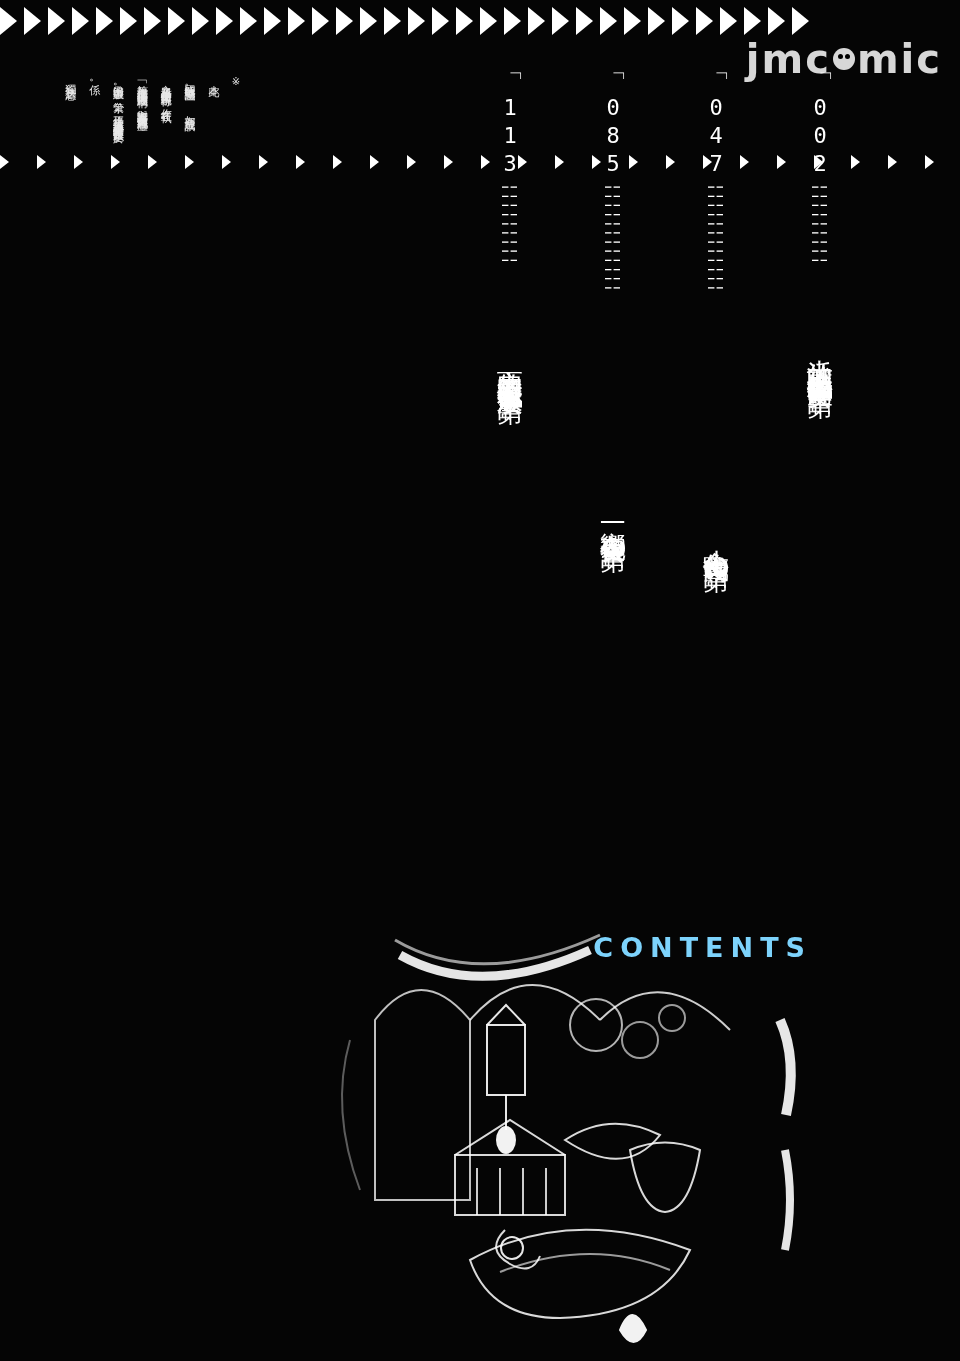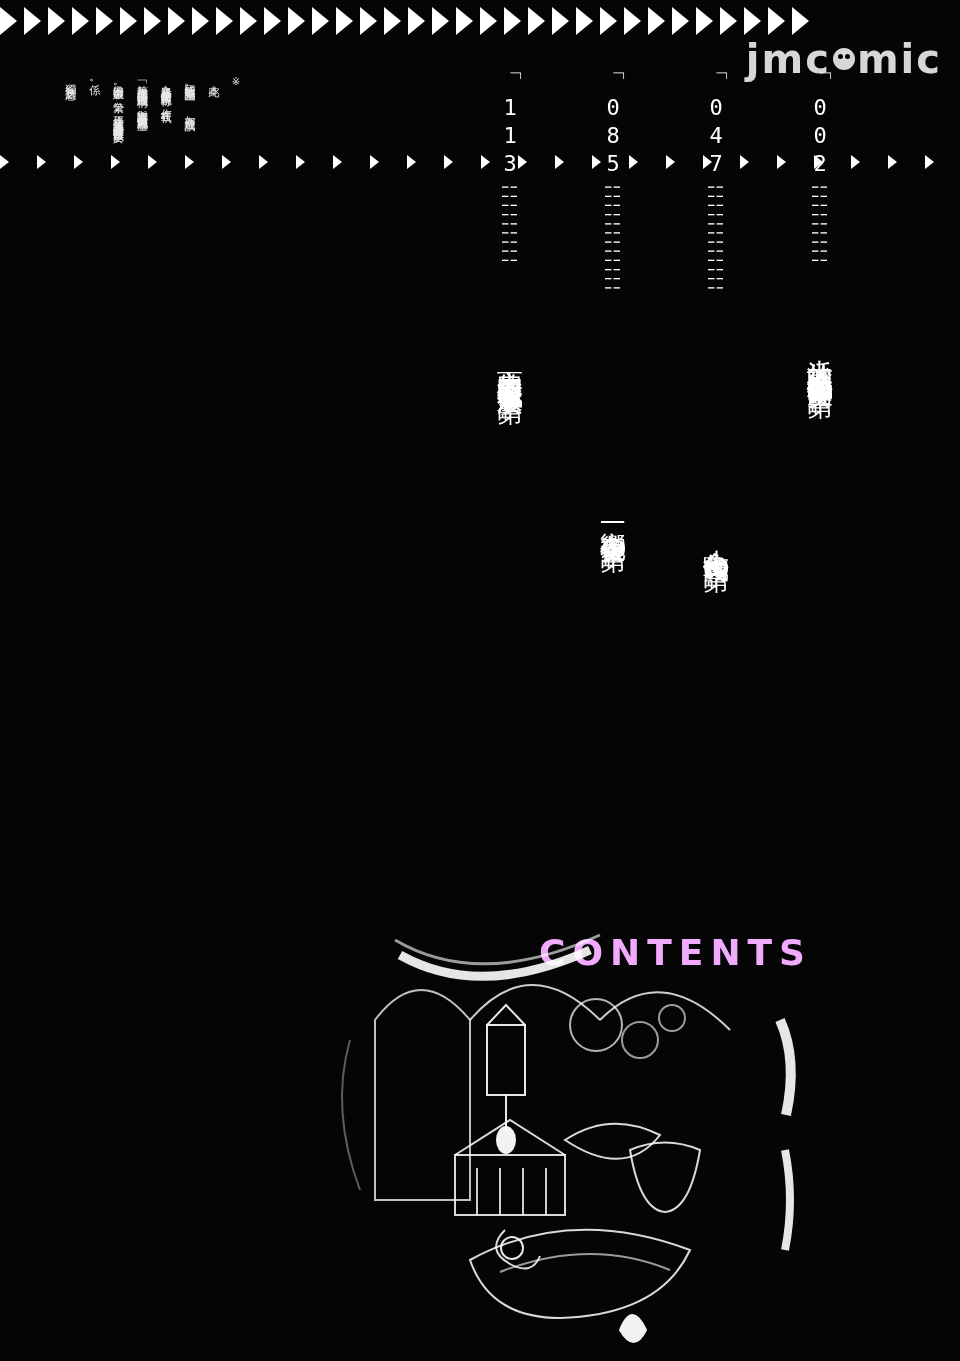--- a/index.html
+++ b/index.html
@@ -74,24 +74,24 @@
     border-radius: 50%;
   }
   .wm-dot::before { width: 5px; height: 5px; left: 5px; top: 6px; }
   .wm-dot::after  { width: 5px; height: 5px; right: 5px; top: 6px; }
 
   
   .contents-title {
     position: absolute;
     right: 148px;
     top: 932px;
-    font-size: 36px;
+    font-size: 27px;
     letter-spacing: 7px;
     font-weight: bold;
-    color: #f0abfc;
+    color: #7dd3fc;
     font-family: "DejaVu Sans", sans-serif;
   }
 
   
   .toc-entry {
     position: absolute;
     top: 60px;
     display: flex;
     flex-direction: column;
     align-items: center;

